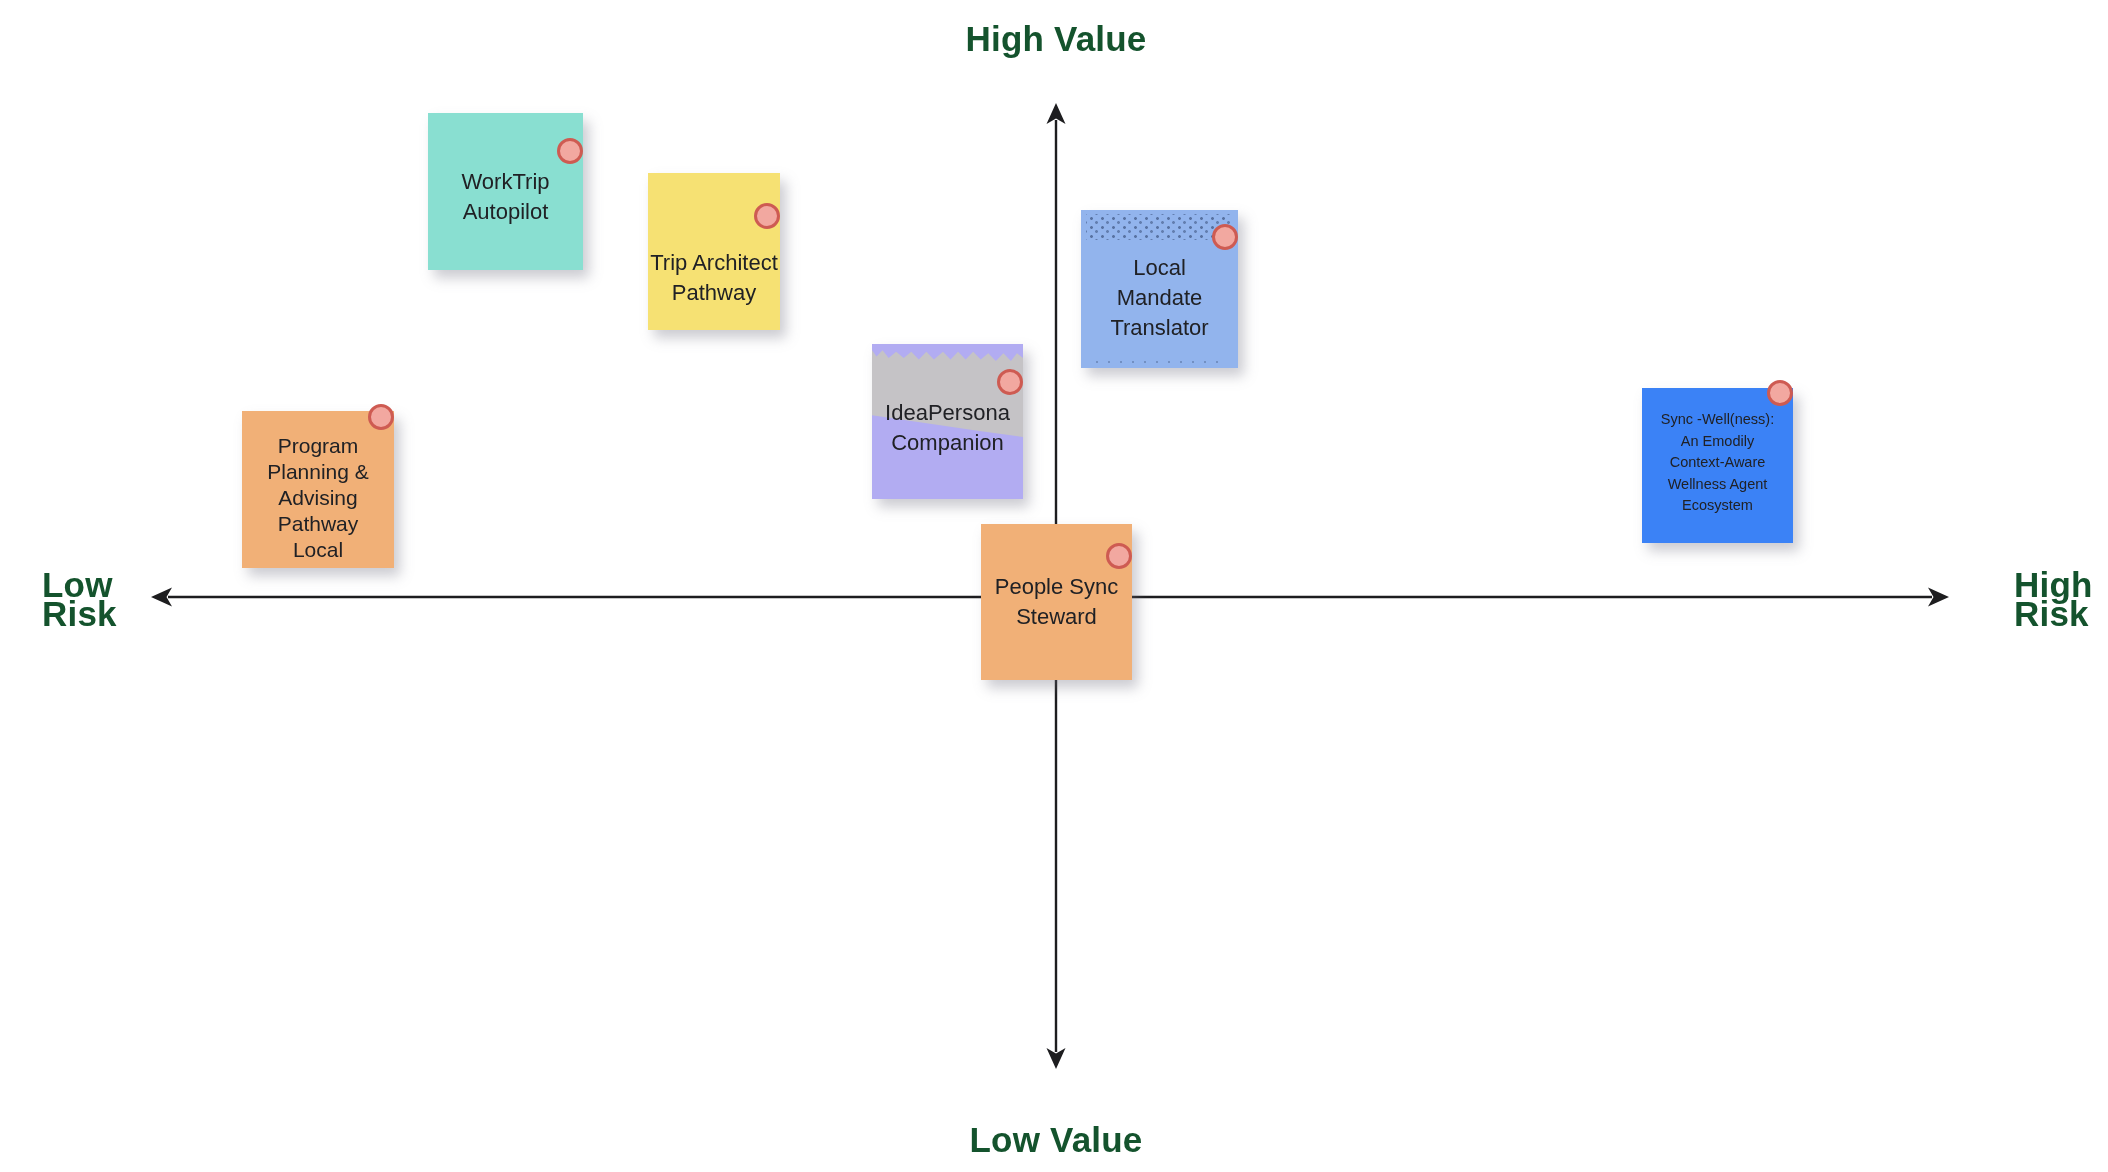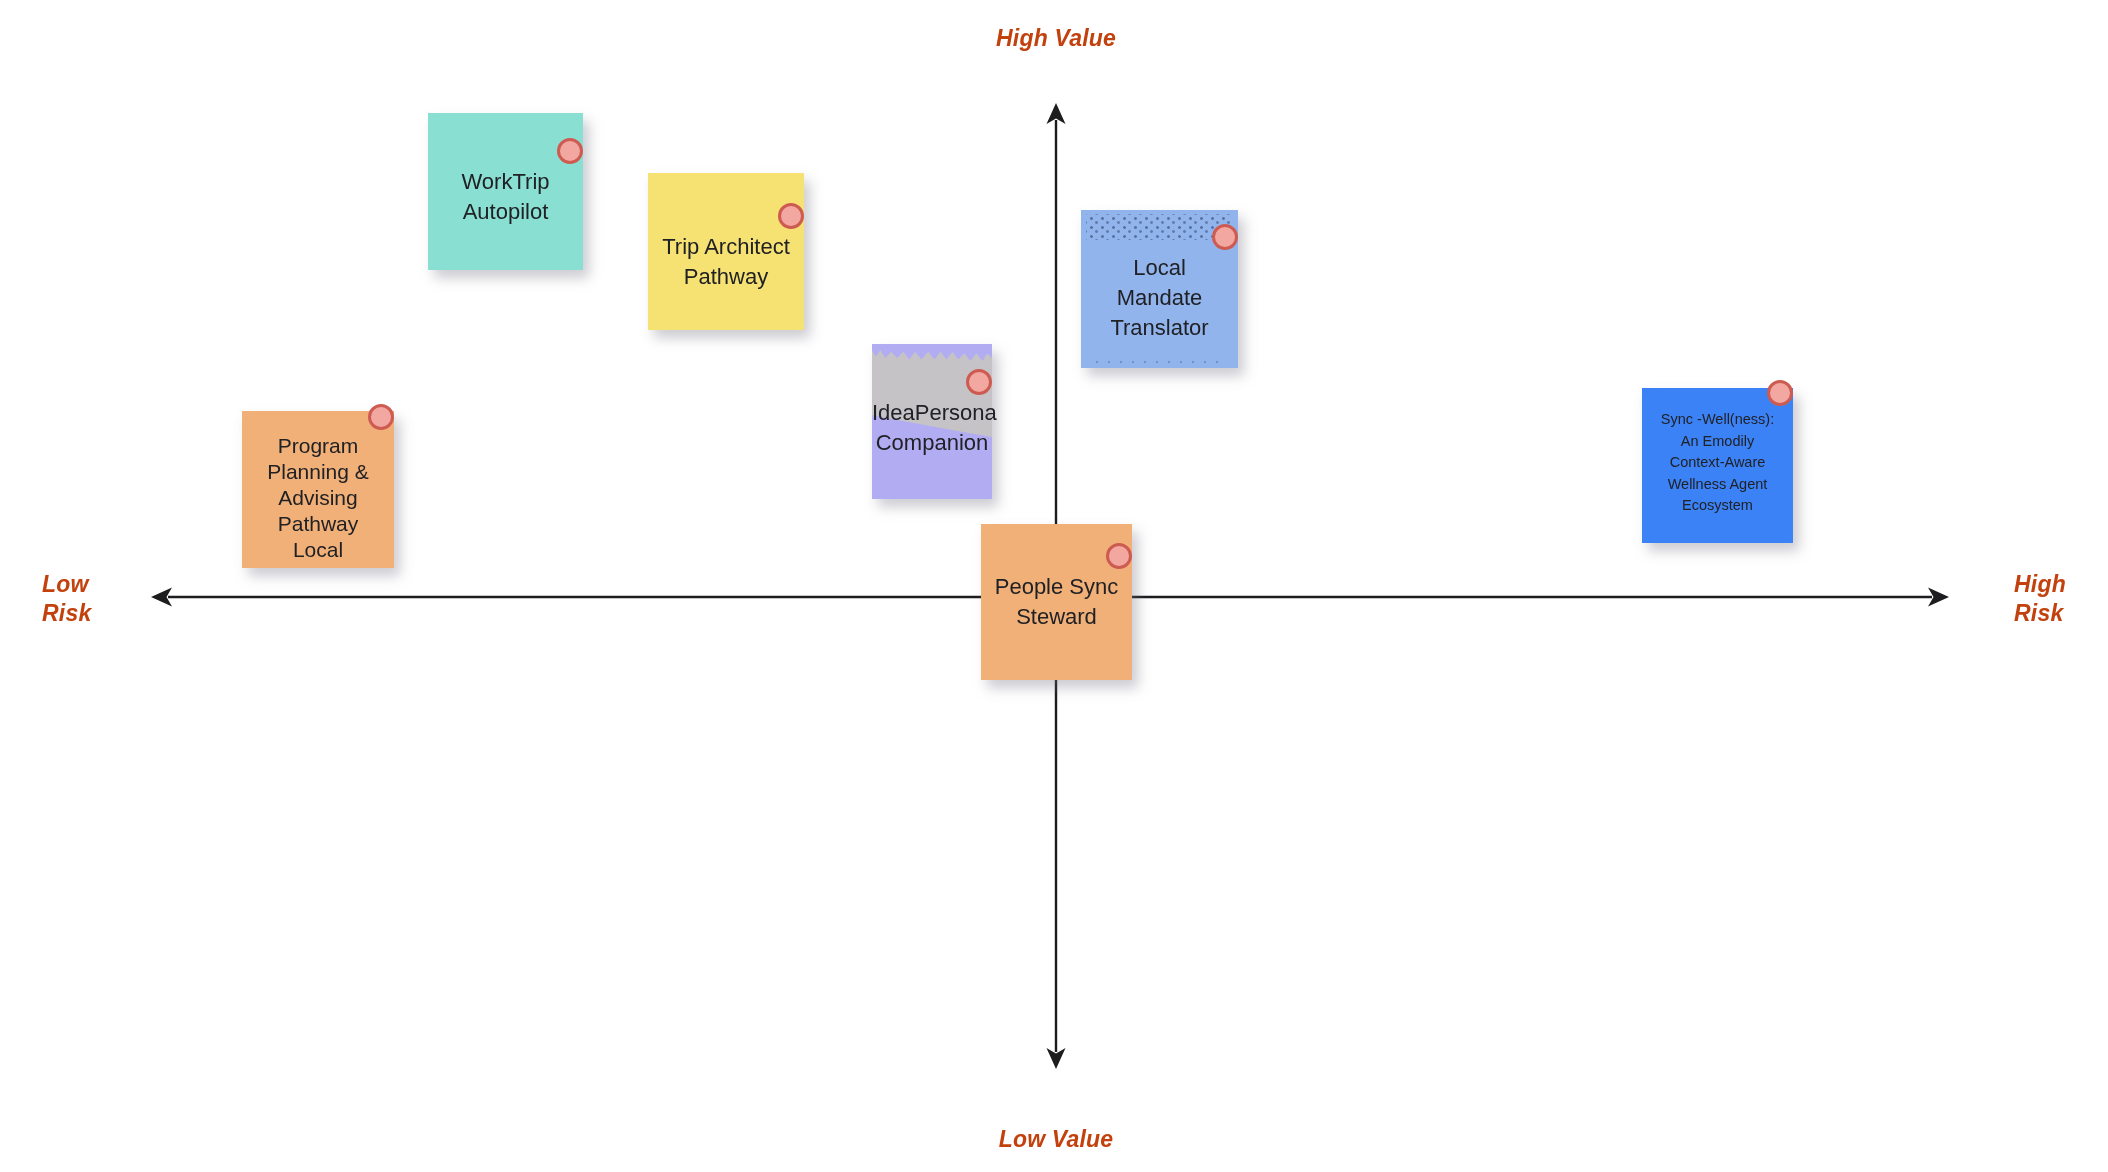--- a/index.html
+++ b/index.html
@@ -7,27 +7,26 @@
     position:relative;
     width:2108px;height:1172px;
     overflow:hidden;
     font-family:"Liberation Sans", sans-serif;
     background:#ffffff;
   }
   .axes-svg{position:absolute;left:0;top:0;z-index:1;}
   .axis-label{
     position:absolute;
     font-weight:700;
-    font-size:23px;
+    font-size:35px;
     line-height:29px;
-    color:#c2410c;
+    color:#14532d;
     letter-spacing:.2px;
     z-index:1;
     white-space:nowrap;
-    font-style:italic;
   }
   .axis-label.top{left:1056px;top:24px;transform:translateX(-50%);}
   .axis-label.bottom{left:1056px;top:1125px;transform:translateX(-50%);}
   .axis-label.left{left:42px;top:570px;text-align:left;}
   .axis-label.right{left:1990px;top:570px;text-align:left;margin-left:24px;}
   .note{
     position:absolute;
     display:flex;
     flex-direction:column;
     align-items:flex-end;
@@ -113,36 +112,36 @@
     <div>Risk</div>
   </div>
 
 <div class="note" style="left: 428px; top: 113px; width: 155px; height: 157px; background: rgb(137, 223, 209);">
       <div class="pin" style="margin-top: 25px; background: rgb(242, 168, 160); border-color: rgb(206, 91, 82);"></div>
       <div class="note-text" style="font-size: 22px; line-height: 30px;">
         <div>WorkTrip</div>
         <div>Autopilot</div>
       </div>
     </div>
-    <div class="note" style="left: 648px; top: 173px; width: 156px; height: 157px; background: rgb(246, 225, 115);">
+    <div class="note" style="left: 648px; top: 173px; width: 132px; height: 157px; background: rgb(246, 225, 115); gap: 16px;">
       <div class="pin" style="margin-top: 30px; background: rgb(242, 168, 160); border-color: rgb(206, 91, 82);"></div>
       <div class="note-text" style="font-size: 22px; line-height: 30px;">
         <div>Trip Architect</div>
         <div>Pathway</div>
       </div>
     </div>
     <div class="note dots" style="left: 1081px; top: 210px; width: 157px; height: 158px; background: rgb(146, 180, 237);">
       <div class="pin" style="margin-top: 14px; background: rgb(242, 168, 160); border-color: rgb(206, 91, 82);"></div>
       <div class="note-text" style="font-size: 22px; line-height: 30px;">
         <div>Local</div>
         <div>Mandate</div>
         <div>Translator</div>
       </div>
     </div>
-    <div class="note" style="left: 872px; top: 344px; width: 120px; height: 155px; background: rgb(178, 172, 242);">
+    <div class="note" style="left: 872px; top: 344px; width: 151px; height: 155px; background: rgb(178, 172, 242);">
       <div class="blob"></div>
       <div class="pin" style="margin-top: 25px; background: rgb(242, 168, 160); border-color: rgb(206, 91, 82);"></div>
       <div class="note-text" style="font-size: 22px; line-height: 30px;">
         <div>IdeaPersona</div>
         <div>Companion</div>
       </div>
     </div>
     <div class="note" style="left: 242px; top: 411px; width: 152px; height: 157px; background: rgb(241, 176, 119);">
       <div class="pin" style="margin-top: -7px; background: rgb(242, 168, 160); border-color: rgb(206, 91, 82);"></div>
       <div class="note-text" style="font-size: 21px; line-height: 26px;">

